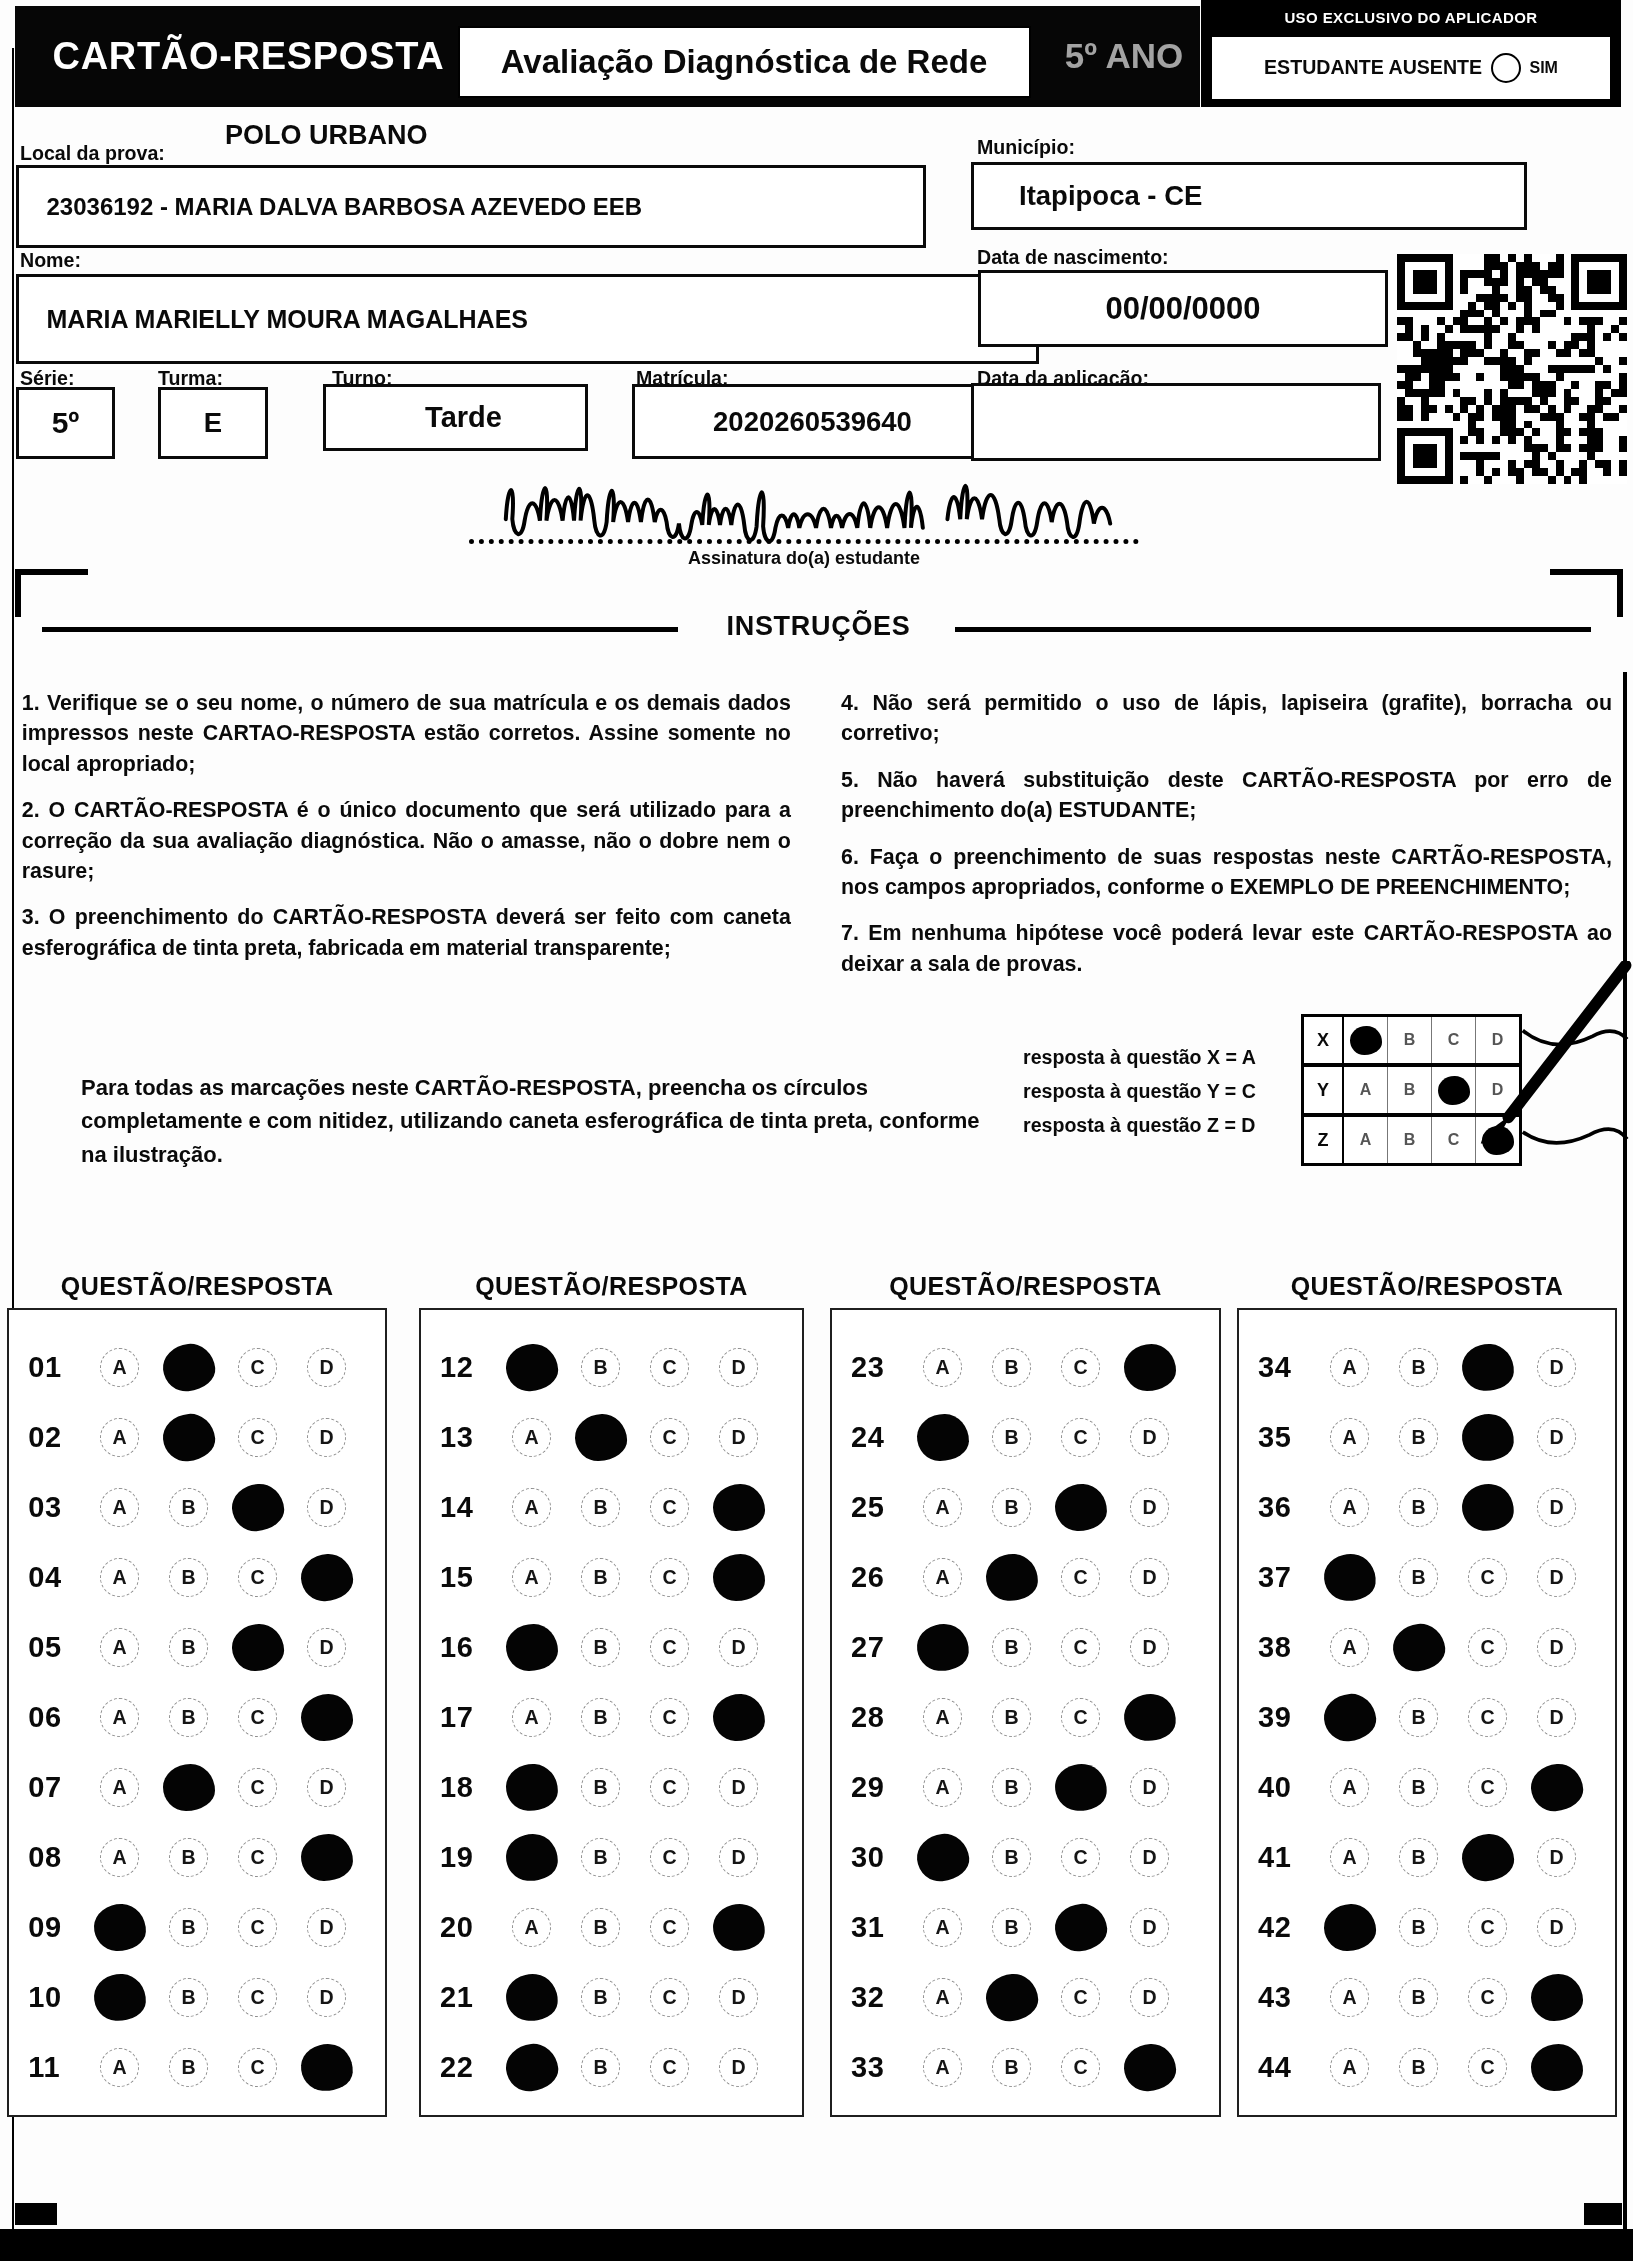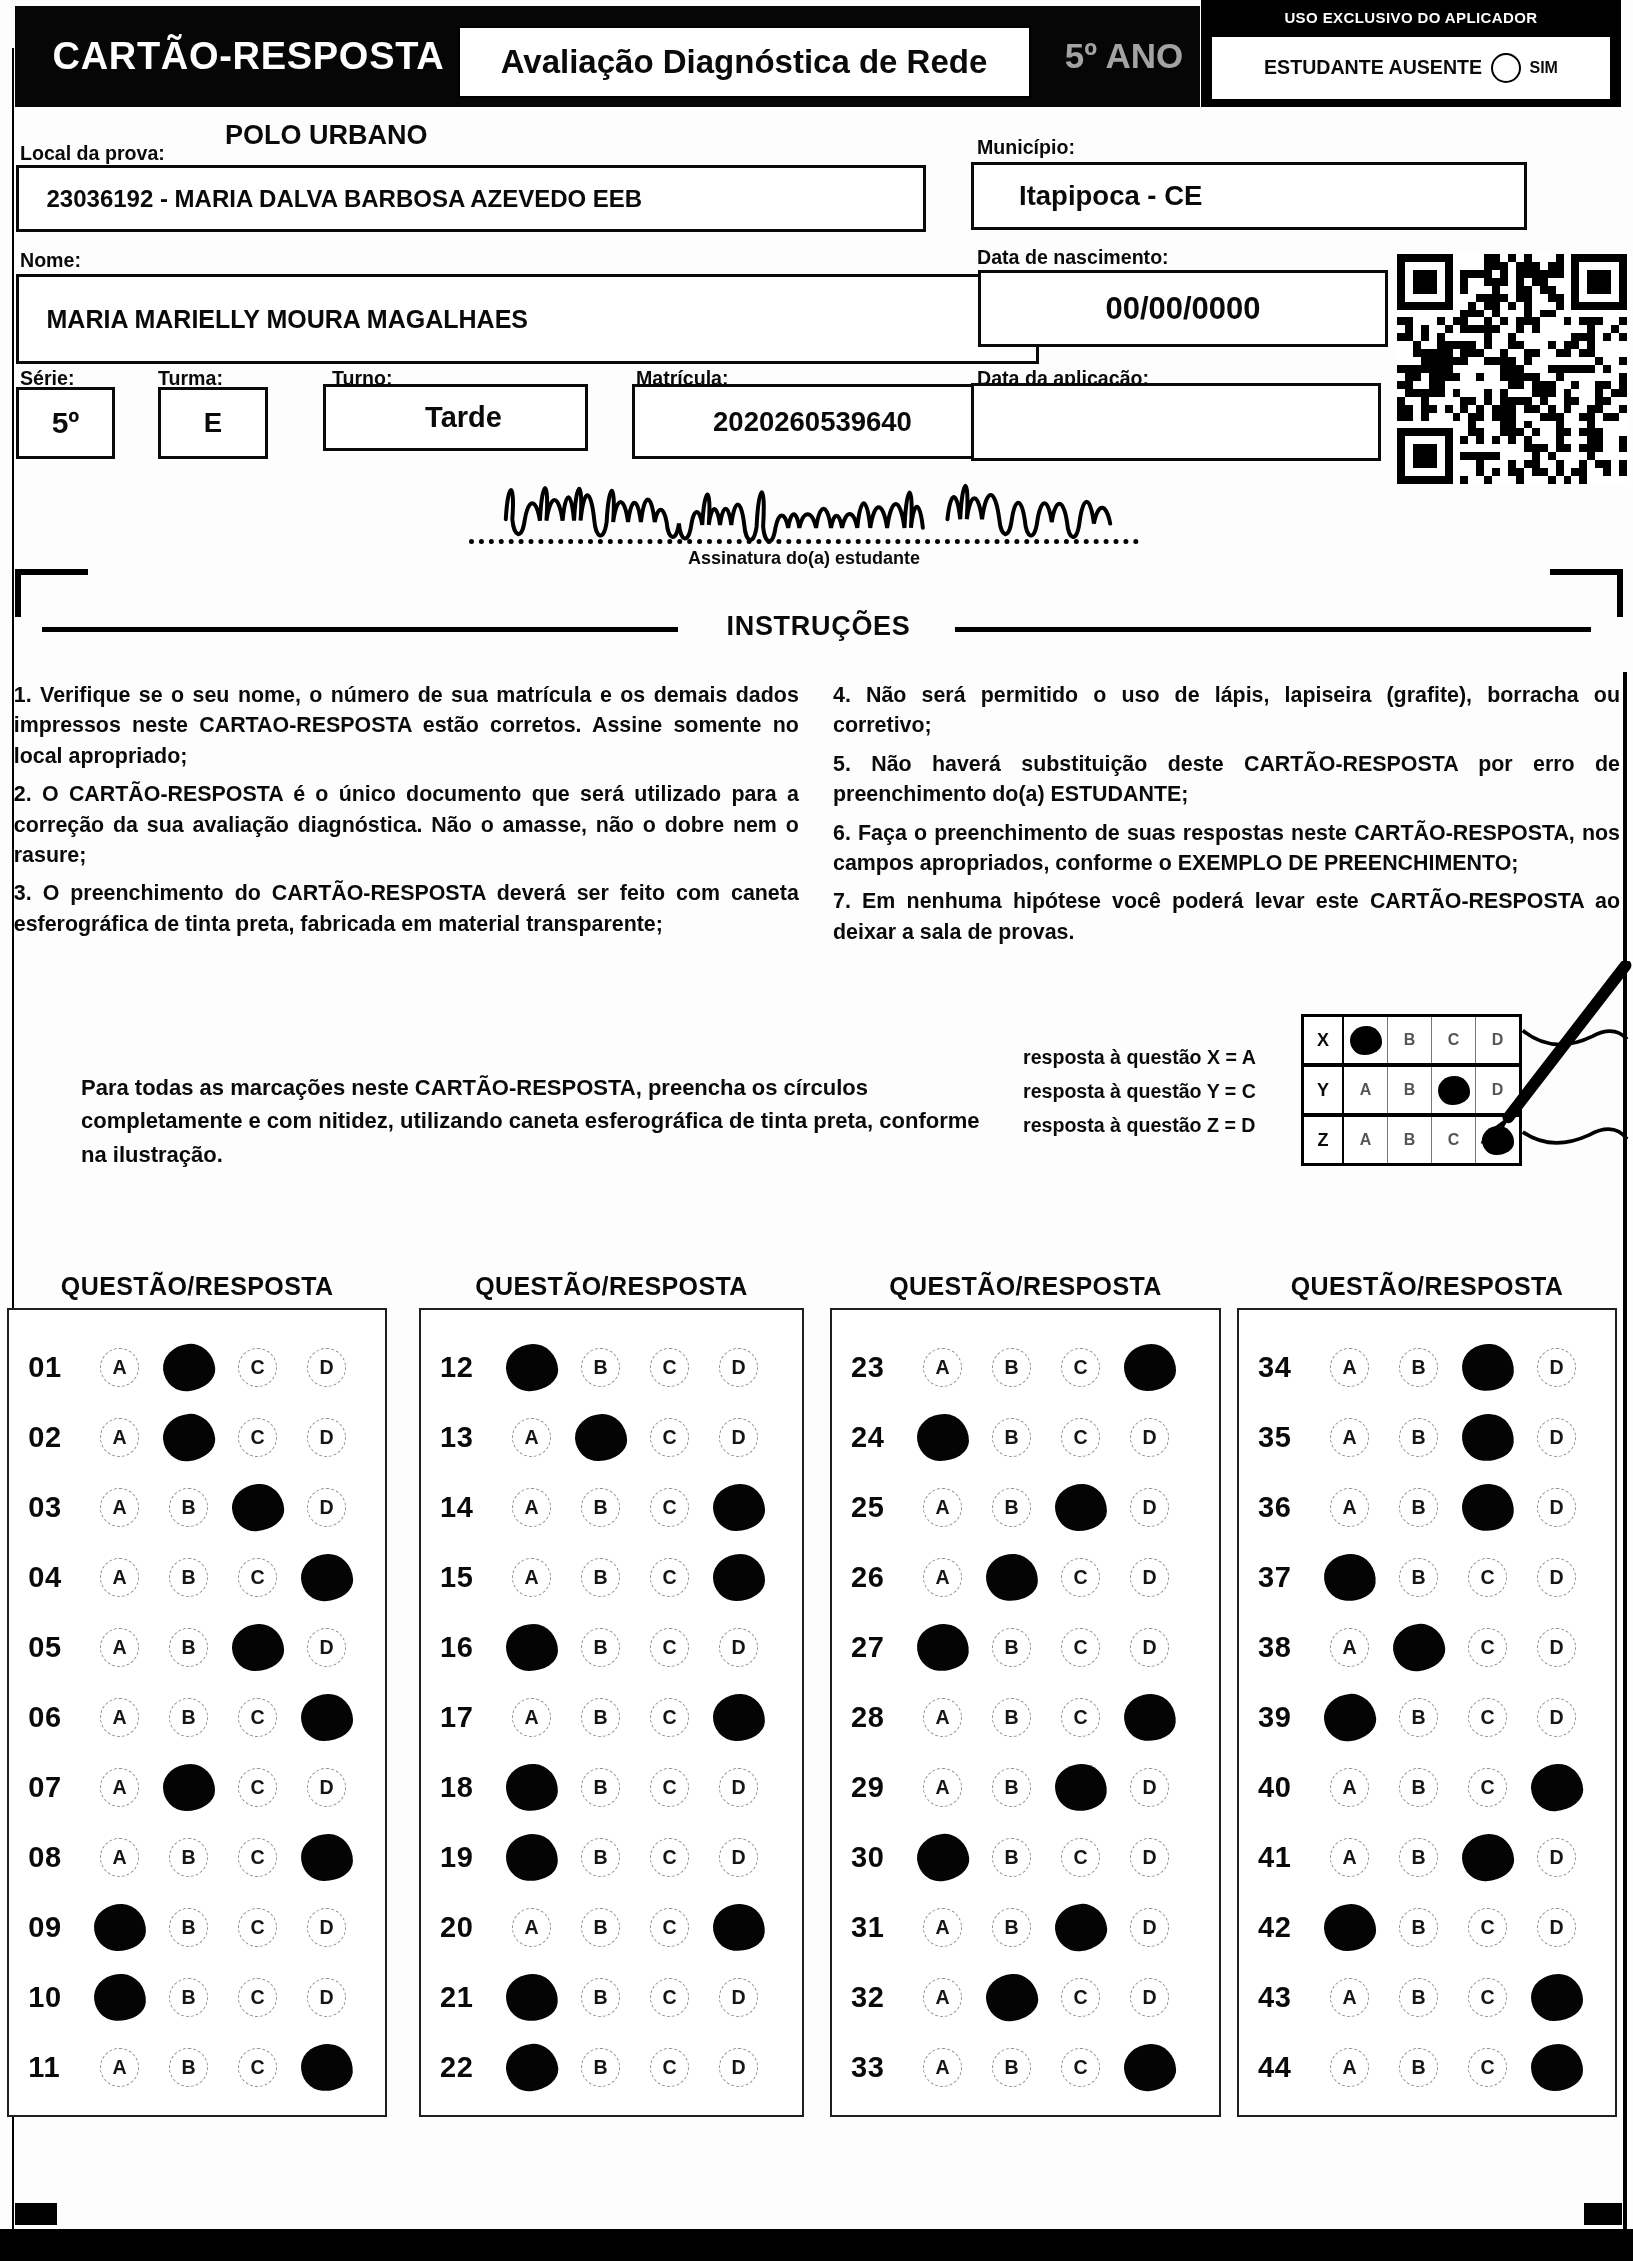--- a/index.html
+++ b/index.html
@@ -40,21 +40,21 @@
   
   .sig-line{left:469px;top:498px;width:670px;height:41px;border-bottom:5px dotted #000;}
   .sig-label{left:469px;top:548px;width:670px;text-align:center;font-size:18px;font-weight:700;}
   
   .bracket-l{left:14.5px;top:569px;width:67px;height:42px;border-top:6.5px solid #000;border-left:6.5px solid #000;}
   .bracket-r{left:1550px;top:569px;width:67px;height:42px;border-top:6.5px solid #000;border-right:6.5px solid #000;}
   
   .inst-line{top:627px;height:5px;background:#000;}
   .inst-title{left:681px;top:611px;width:275px;text-align:center;font-size:27px;font-weight:700;letter-spacing:0.7px;}
   .inst-col{font-size:21.4px;font-weight:700;line-height:1.42;text-align:justify;}
-  .inst-col p{margin:8px;}
+  .inst-col p{margin:16px;}
   
   .para{left:41px;top:1071px;width:909px;font-size:22px;font-weight:700;line-height:1.52;margin-left:40px;}
   .legend{left:1023px;top:1040px;font-size:19.6px;font-weight:700;line-height:34px;white-space:nowrap;}
   .ex-grid{left:1301px;top:1014px;border:3.6px solid #000;background:#fff;}
   .ex-row{display:flex;border-bottom:4.3px solid #000;}
   .ex-row:last-child{border-bottom:none;}
   .ex-label{width:38px;height:46px;display:flex;align-items:center;justify-content:center;
     font-size:18px;font-weight:700;border-right:2.9px solid #000;}
   .ex-cell{width:43px;height:46px;display:flex;align-items:center;justify-content:center;
     font-size:16px;font-weight:700;color:#555;border-right:1.4px solid #777;}
@@ -92,21 +92,21 @@
       <span>ESTUDANTE AUSENTE</span>
       <span class="absent-circle"></span>
       <span class="absent-sim">SIM</span>
     </div>
   </div>
 
   <div class="abs lbl" style="left:20px;top:142px;">Local da prova:</div>
   <div class="abs b" style="left:225px;top:120px;font-size:27px;">POLO URBANO</div>
   <div class="abs lbl" style="left:977px;top:136px;">Município:</div>
 
-  <div class="abs fbox pl" style="left:16px;top:165px;width:910px;height:67px;font-size:24px;">
+  <div class="abs fbox pl" style="left:16px;top:165px;width:910px;height:83px;font-size:24px;">
     <span>23036192 - MARIA DALVA BARBOSA AZEVEDO EEB</span>
   </div>
   <div class="abs fbox" style="left:971px;top:162px;width:556px;height:68px;font-size:27.5px;padding-left:45px;">
     <span>Itapipoca - CE</span>
   </div>
 
   <div class="abs lbl" style="left:20px;top:249px;">Nome:</div>
   <div class="abs lbl" style="left:977px;top:246px;">Data de nascimento:</div>
   <div class="abs fbox pl" style="left:16px;top:274px;width:1023px;height:90px;font-size:25px;">
     <span>MARIA MARIELLY MOURA MAGALHAES</span>

